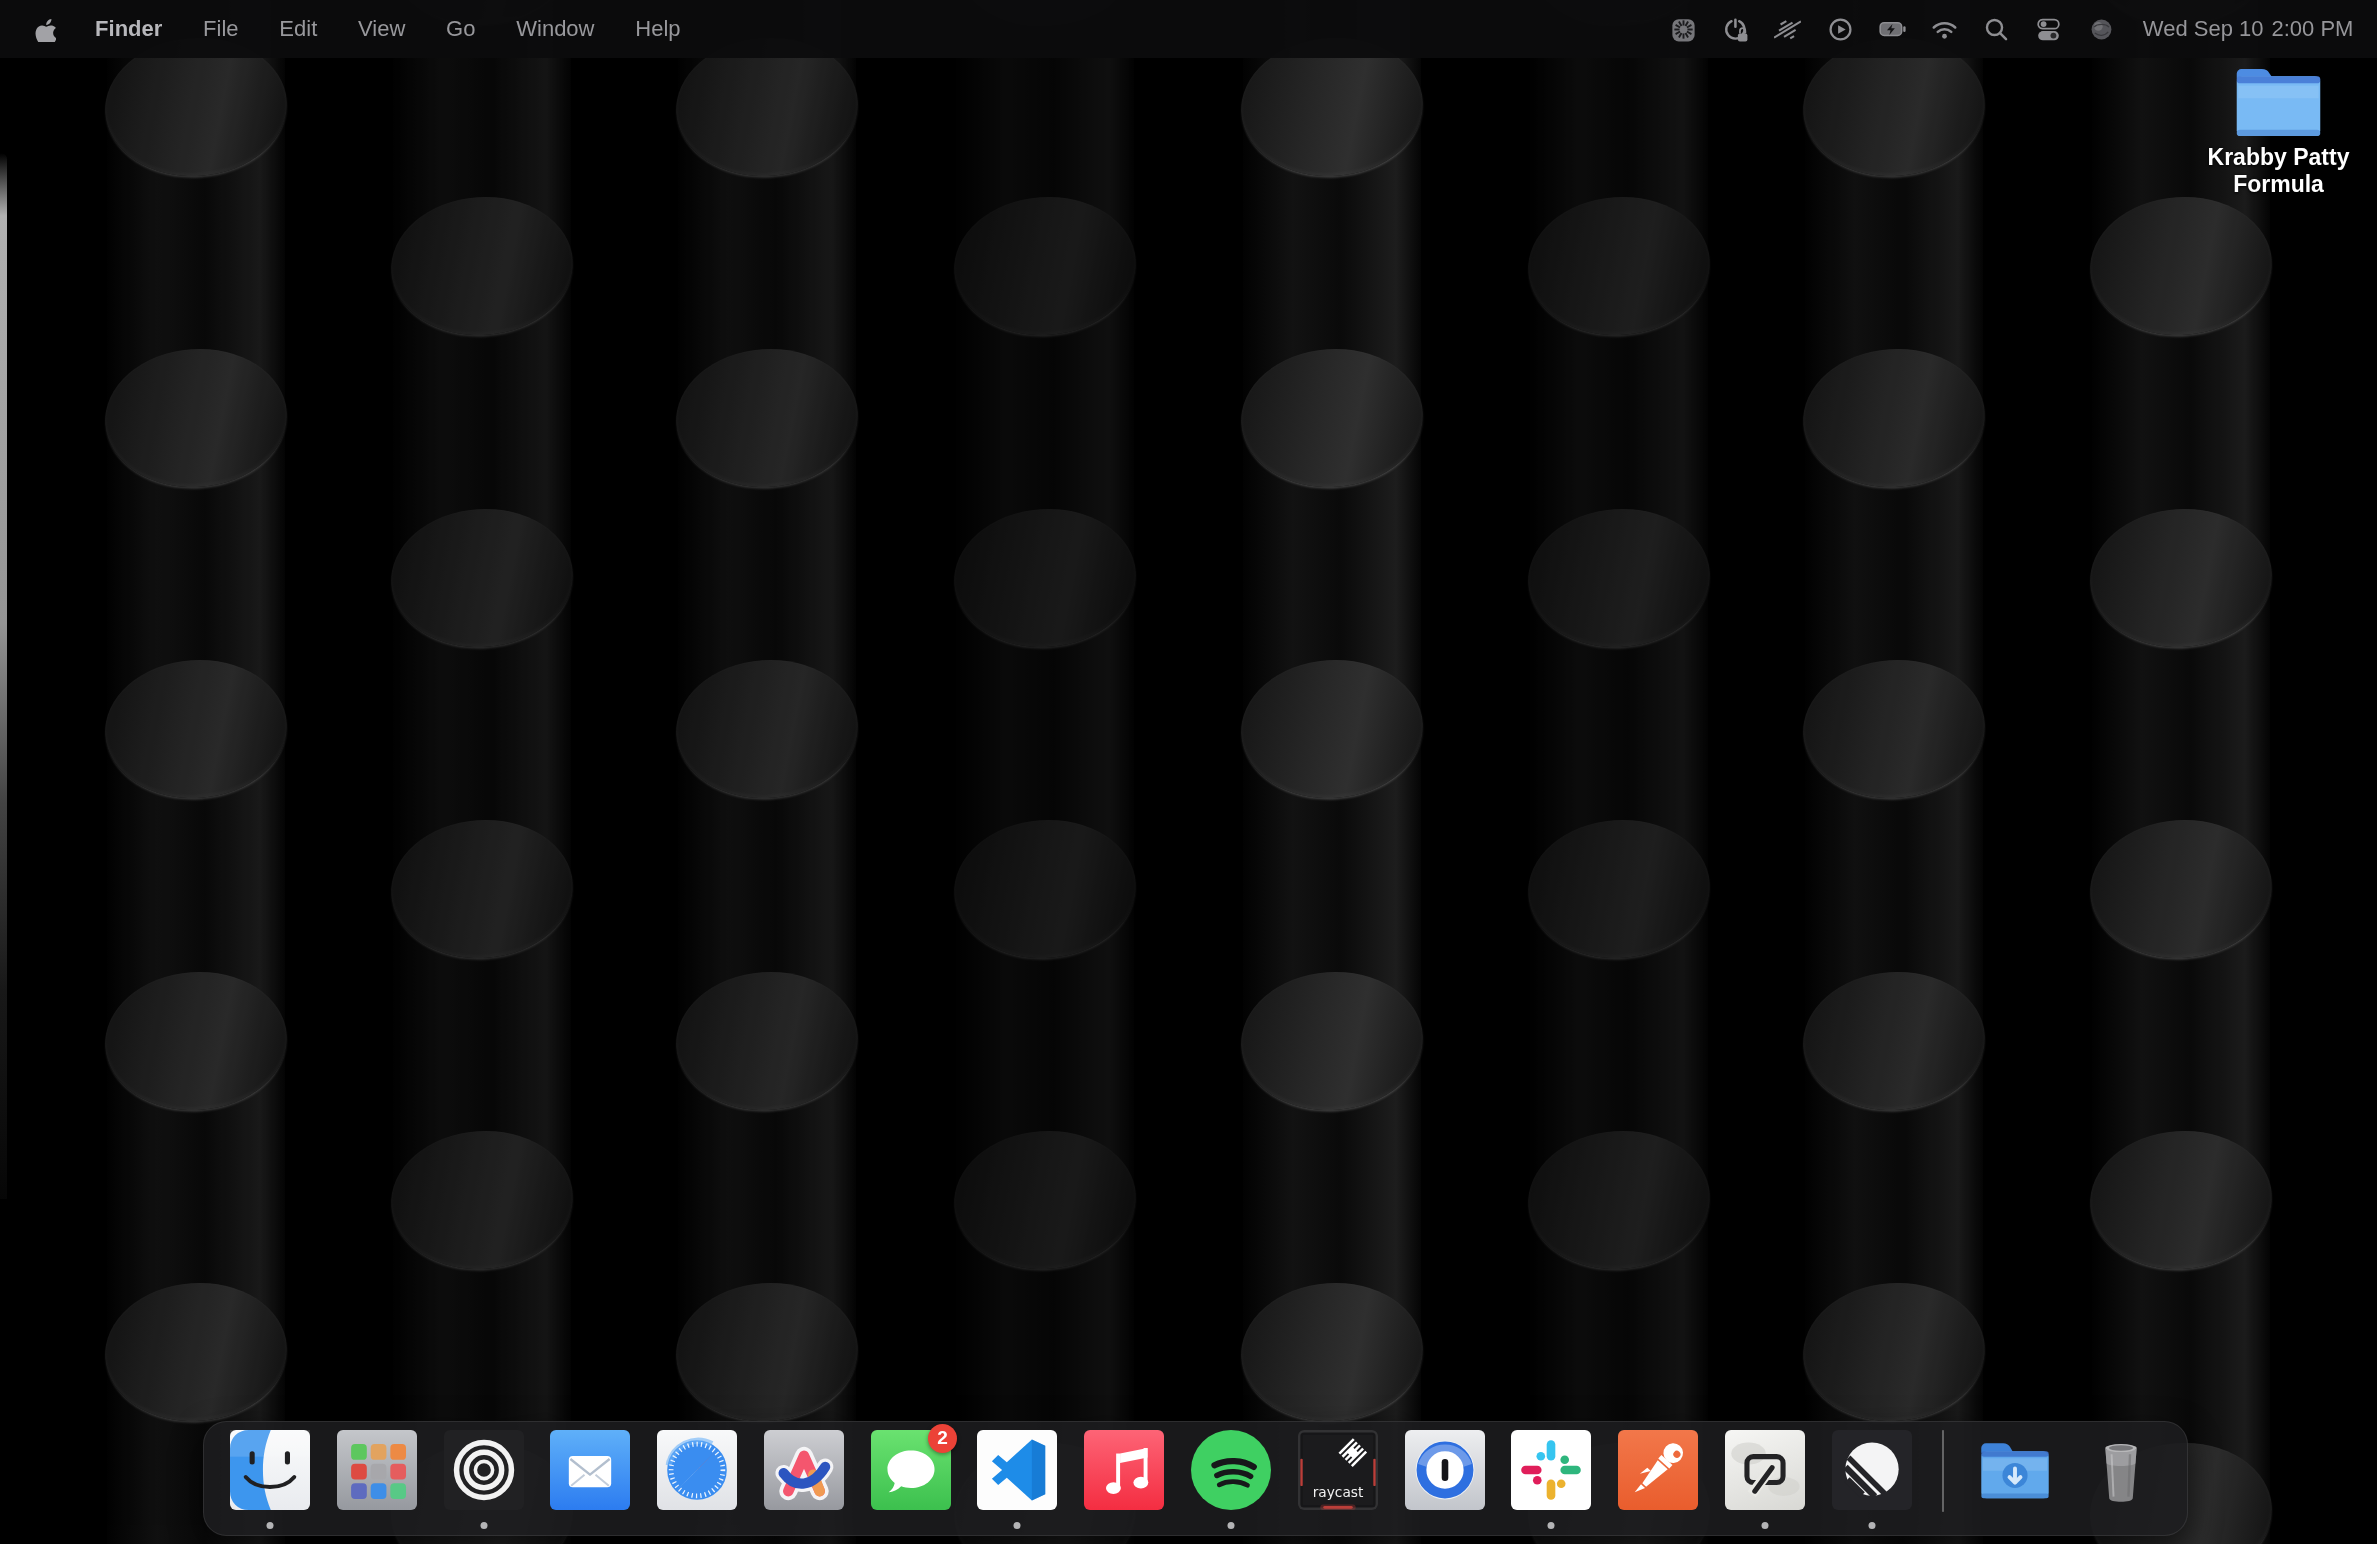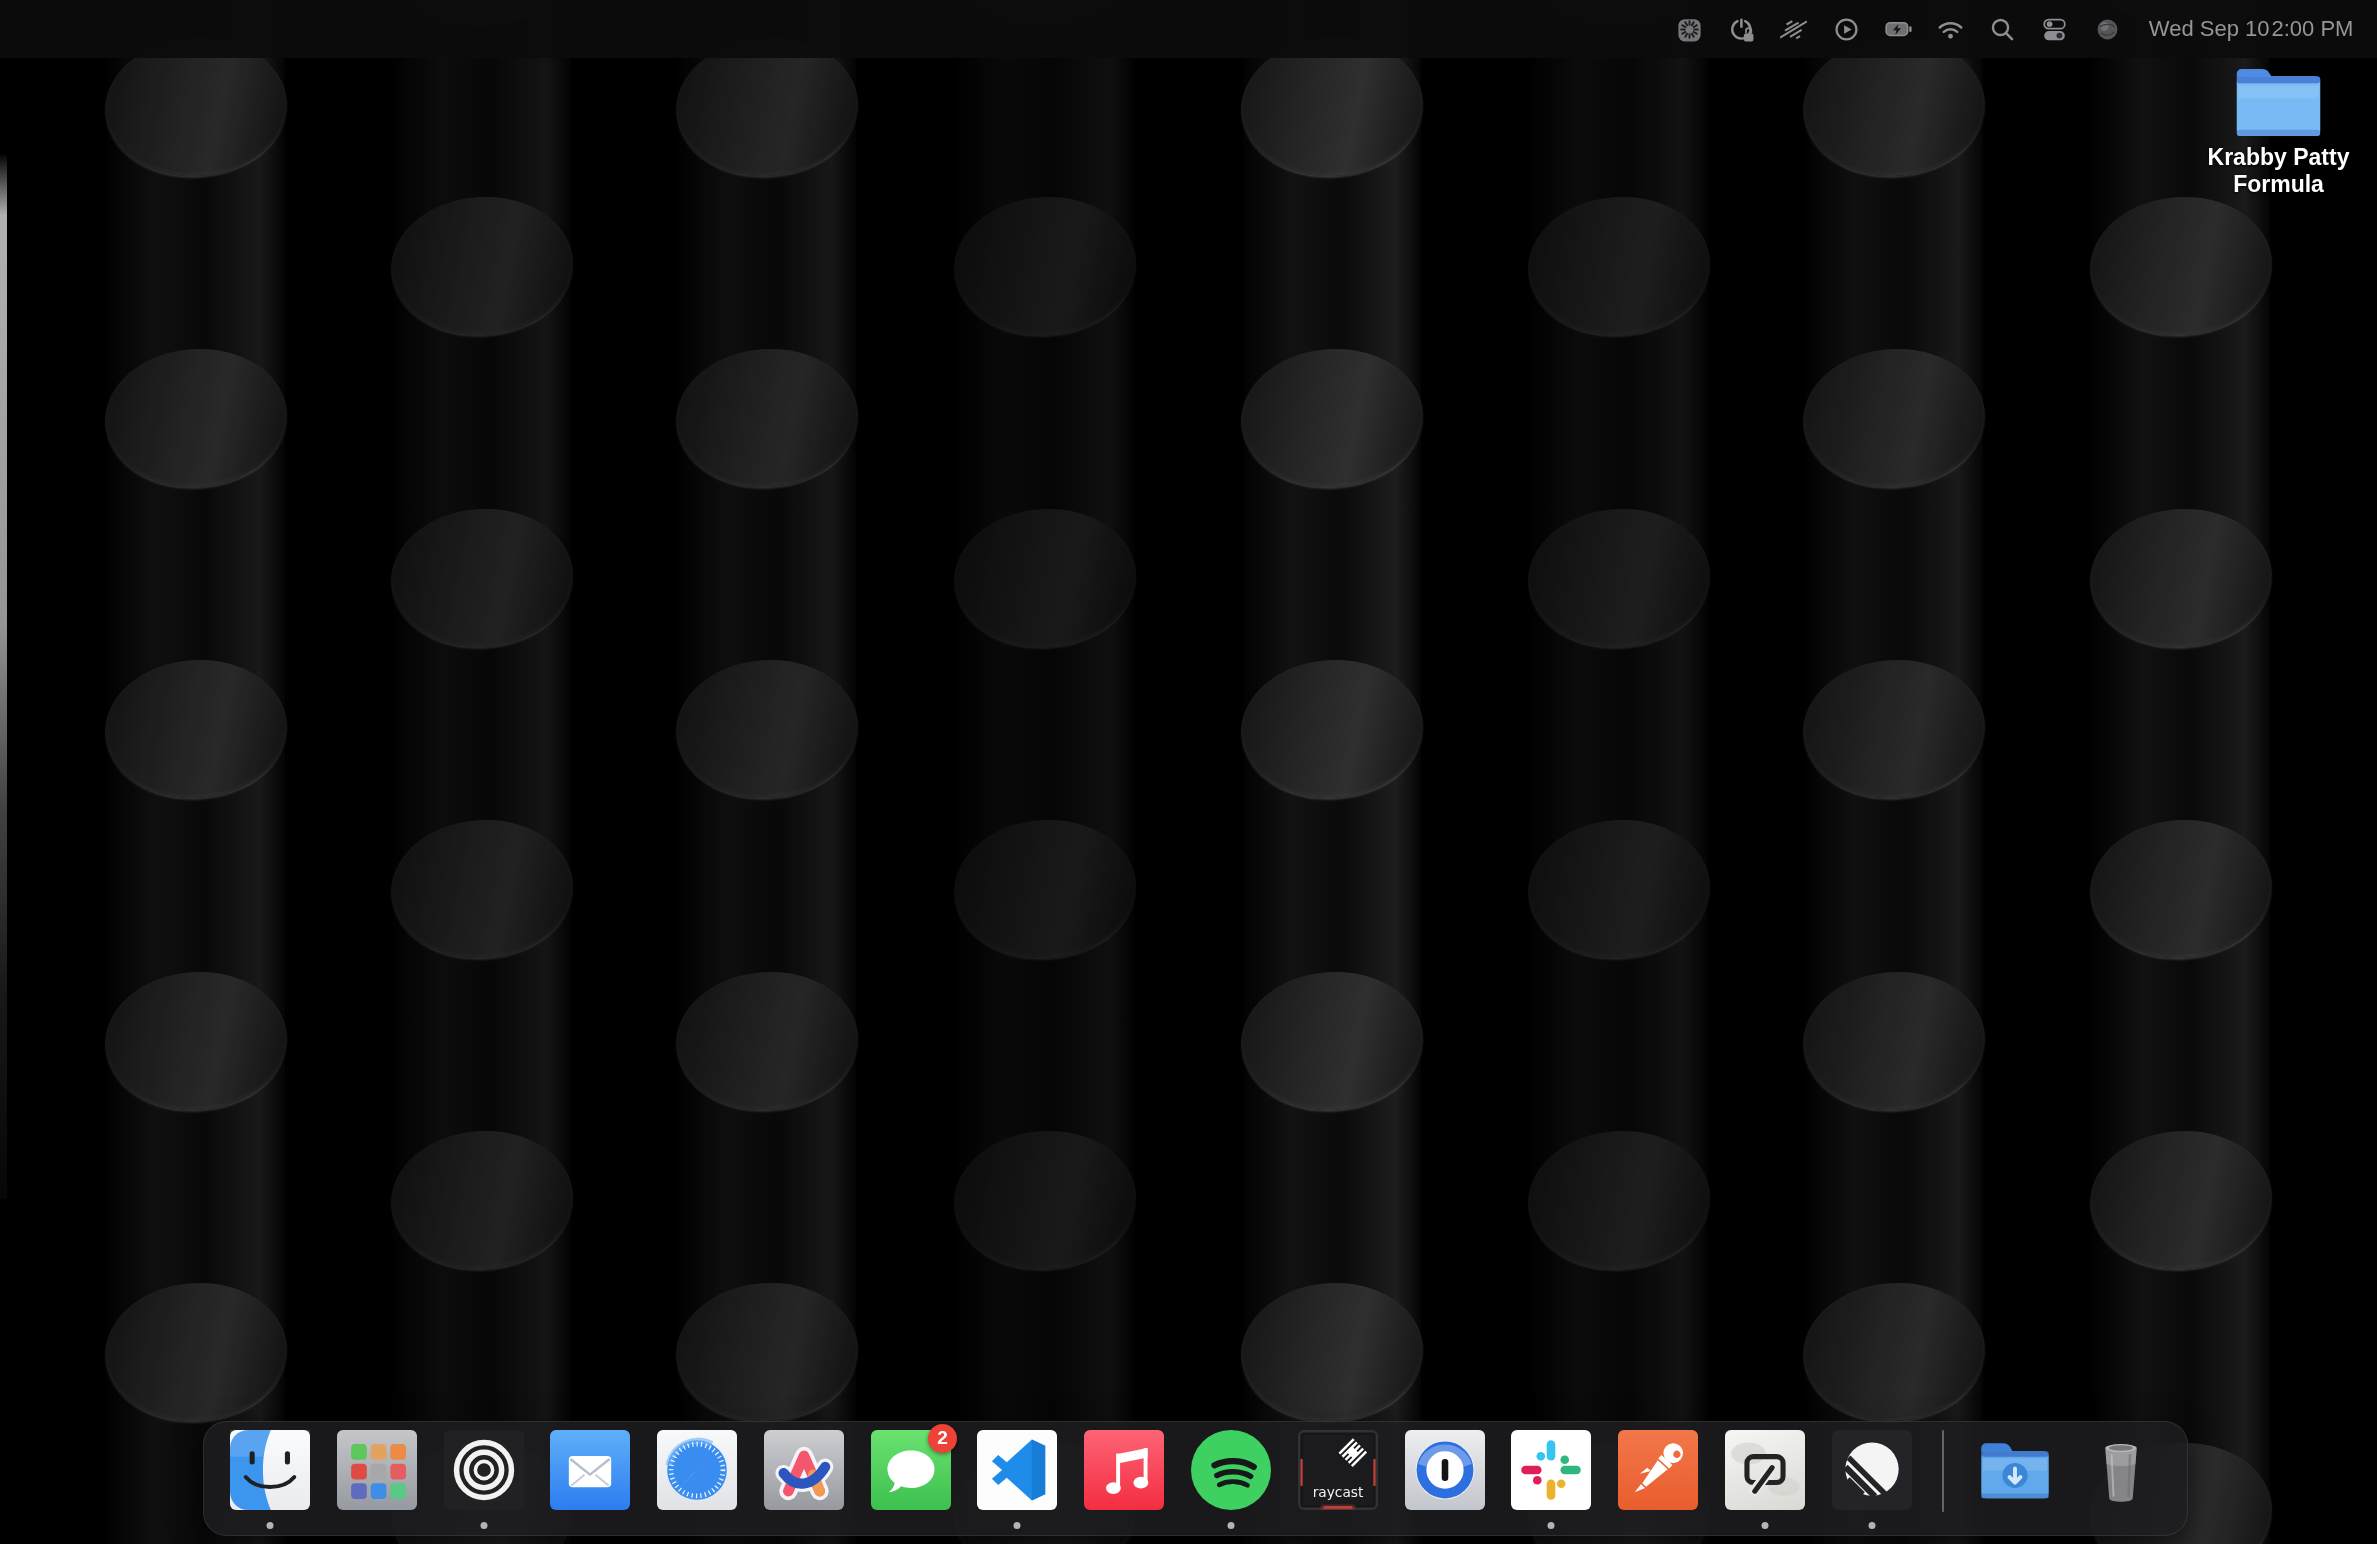--- a/index.html
+++ b/index.html
@@ -33,21 +33,21 @@
     background:rgba(12,12,13,.94);display:flex;align-items:center;
     color:#98989c;font-size:22px;padding:0 23.6px 0 30px;box-sizing:border-box;
   }
   #menubar .left{display:flex;align-items:center;}
   .apple{padding:0 19px 0 4.7px;display:flex;align-items:center;}
   .mitem{padding:0 20.4px;line-height:58px;white-space:nowrap;}
   .mitem.bold{font-weight:700;color:#b7b7bb;}
   #menubar .right{margin-left:auto;display:flex;align-items:center;}
   .sicon{padding:0 12.6px;display:flex;align-items:center;}
   .clock{display:flex;align-items:center;margin-left:15.7px;color:#96969a;white-space:nowrap;}
-  .clock .t{margin-left:2px;text-align:center;}
+  .clock .t{margin-left:8px;text-align:center;}
   
   #desk-folder{position:absolute;left:2192px;top:62px;width:173px;z-index:10;text-align:center;}
   #desk-folder .fico{display:block;margin:0 auto;width:93px;height:77px;}
   #desk-folder .flabel{
     margin:4.7px auto 0;width:149px;color:#fff;font-size:23px;font-weight:700;line-height:27px;
     text-shadow:0 0.8px 3.1px rgba(0,0,0,.95), 0 0 1.6px rgba(0,0,0,.8);
   }
   
   #dock{
     position:absolute;left:203px;top:1421px;height:115px;z-index:60;
@@ -292,20 +292,28 @@
       </div>
       <div class="cseg" style="top: 1443px;">
         <div class="cbody"></div>
         <div class="ctop"></div>
       </div>
     </div>
     <div id="edge-sliver"></div>
 </div>
 
 <div id="menubar">
+  <div class="left">
+    <span class="apple">
+      <svg width="21" height="26" viewBox="0 0 19 23">
+          <path fill="#a2a2a6" d="M16.4 15.2c0-3 2.5-4.5 2.6-4.6-1.4-2-3.6-2.3-4.3-2.3-1.9-.2-3.6 1.1-4.5 1.1-.9 0-2.4-1.1-3.9-1-2 0-3.8 1.2-4.9 3-2 3.6-.5 8.9 1.5 11.8 1 1.4 2.2 3 3.7 2.9 1.5-.1 2-.9 3.8-.9s2.3.9 3.9.9c1.6 0 2.6-1.4 3.6-2.9 1.1-1.7 1.6-3.3 1.6-3.4-.1 0-3.1-1.2-3.1-4.6zM13.6 6.1c.8-1 1.4-2.4 1.2-3.7-1.2 0-2.6.8-3.4 1.8-.8.9-1.4 2.3-1.2 3.6 1.3.1 2.6-.7 3.4-1.7z"></path>
+        </svg>
+    </span>
+    <span><span class="mitem bold">Finder</span><span class="mitem">File</span><span class="mitem">Edit</span><span class="mitem">View</span><span class="mitem">Go</span><span class="mitem">Window</span><span class="mitem">Help</span></span>
+  </div>
   <div class="right">
     <span style="display:flex;align-items:center;">
         <span class="sicon">
           <svg width="27" height="27" viewBox="0 0 34 34">
             <rect x="3" y="4" width="28" height="28" rx="8" fill="#76767a"></rect>
             <line x1="22" y1="17" x2="28.5" y2="17" stroke="#1c1c1e" stroke-width="2.4"></line>
             <line x1="21.330127018922195" y1="19.5" x2="26.959292143521047" y2="22.75" stroke="#1c1c1e" stroke-width="2.4"></line>
             <line x1="19.5" y1="21.33012701892219" x2="22.75" y2="26.959292143521044" stroke="#1c1c1e" stroke-width="2.4"></line>
             <line x1="17" y1="22" x2="17" y2="28.5" stroke="#1c1c1e" stroke-width="2.4"></line>
             <line x1="14.5" y1="21.330127018922195" x2="11.250000000000004" y2="26.959292143521047" stroke="#1c1c1e" stroke-width="2.4"></line>

